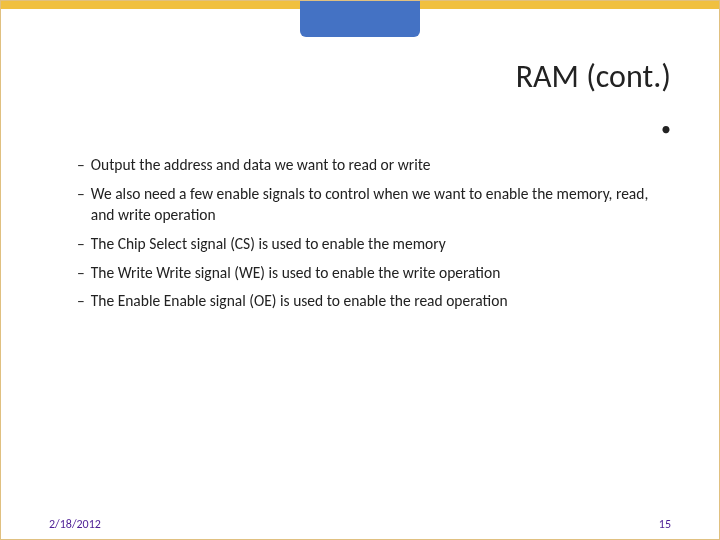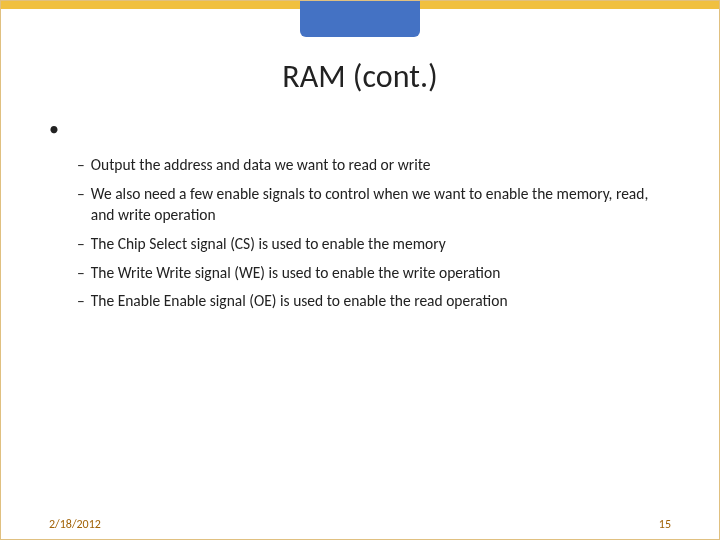--- a/index.html
+++ b/index.html
@@ -46,20 +46,21 @@
       background: #4472c4;
       border-radius: 0 0 6px 6px;
       z-index: 10;
     }
 
     .slide-content {
       padding: 48px 48px 20px 48px;
       flex: 1;
       display: flex;
       flex-direction: column;
+      align-items: flex-end;
     }
 
     .slide-title {
       font-size: 32px;
       font-weight: normal;
       color: #222;
       text-align: center;
       margin-bottom: 20px;
       margin-top: 8px;
     }
@@ -109,21 +110,21 @@
     .slide-footer {
       position: absolute;
       bottom: 8px;
       left: 0;
       right: 0;
       display: flex;
       justify-content: space-between;
       align-items: center;
       padding: 0 48px;
       font-size: 12px;
-      color: #a16207;
+      color: #4c1d95;
     }
 
     .footer-left {}
     .footer-center {}
     .footer-right {}
   </style>
 </head>
 <body>
 
 <div class="slide-container">

